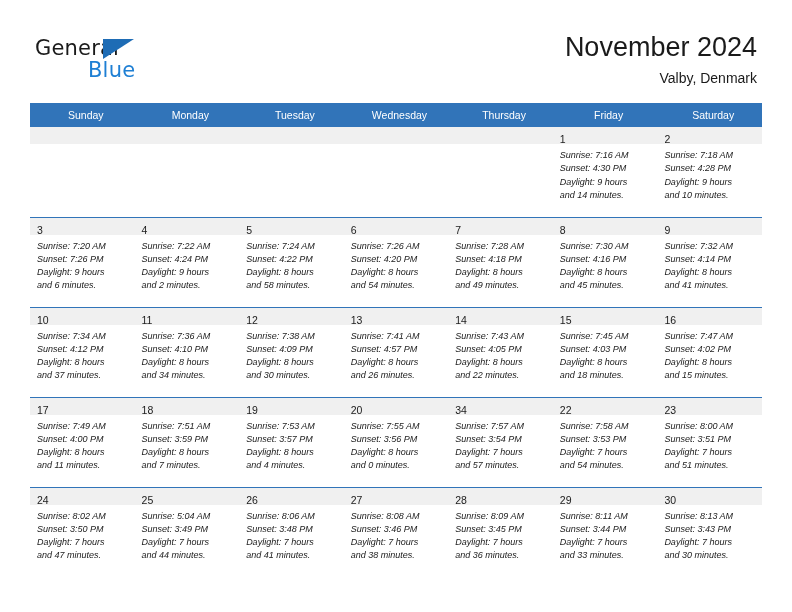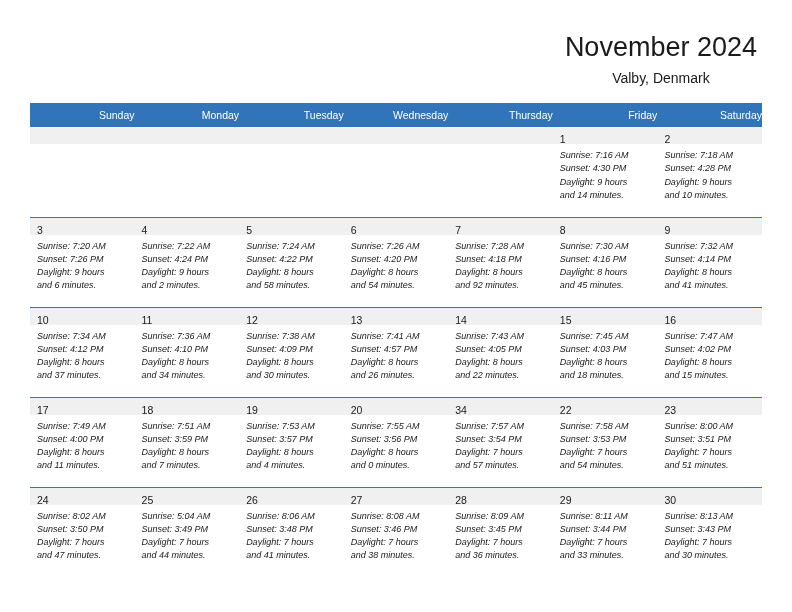--- a/index.html
+++ b/index.html
@@ -79,38 +79,37 @@
     white-space: nowrap;
     font-weight: 400;
   }
   .cal-subtitle {
     font-size: 14px;
     color: #1a1a1a;
     line-height: 22px;
     margin-top: 3px;
     white-space: nowrap;
     font-weight: 400;
-    text-align: center;
   }
 
   
   .calendar {
     position: absolute;
     left: 30px;
     top: 103px;
     width: 732px;
     border-collapse: collapse;
     table-layout: fixed;
   }
   .calendar th {
     background: #3174b9;
     color: #ffffff;
     font-size: 10.5px;
     font-weight: normal;
-    text-align: right;
+    text-align: center;
     padding: 6px 0 6px 7px;
     height: 11px;
     border: none;
     box-sizing: border-box;
   }
   .calendar td {
     vertical-align: top;
     padding: 0;
     border-top: 1px solid #3174b9;
     width: 104.57px;
@@ -145,20 +144,25 @@
   .empty .daynum-strip {
     background: #f0f0f0;
   }
 </style>
 </head>
 <body>
 
 <div class="page">
 
   <div class="header">
+    <div class="logo">
+      <span class="logo-general">General</span>
+      <span class="logo-triangle"></span>
+      <span class="logo-blue">Blue</span>
+    </div>
     <div class="title-block">
       <div class="cal-title">November 2024</div>
       <div class="cal-subtitle">Valby, Denmark</div>
     </div>
   </div>
 
   <table class="calendar">
     <thead>
       <tr>
         <th>Sunday</th>
@@ -247,21 +251,21 @@
               <div class="cell-line">Daylight: 8 hours</div>
               <div class="cell-line">and 54 minutes.</div>
             </div>
           </td>
           <td>
             <div class="daynum-strip"><span class="daynum">7</span></div>
             <div class="cell-body">
               <div class="cell-line">Sunrise: 7:28 AM</div>
               <div class="cell-line">Sunset: 4:18 PM</div>
               <div class="cell-line">Daylight: 8 hours</div>
-              <div class="cell-line">and 92 minutes.</div>
+              <div class="cell-line">and 49 minutes.</div>
             </div>
           </td>
           <td>
             <div class="daynum-strip"><span class="daynum">8</span></div>
             <div class="cell-body">
               <div class="cell-line">Sunrise: 7:30 AM</div>
               <div class="cell-line">Sunset: 4:16 PM</div>
               <div class="cell-line">Daylight: 8 hours</div>
               <div class="cell-line">and 45 minutes.</div>
             </div>

